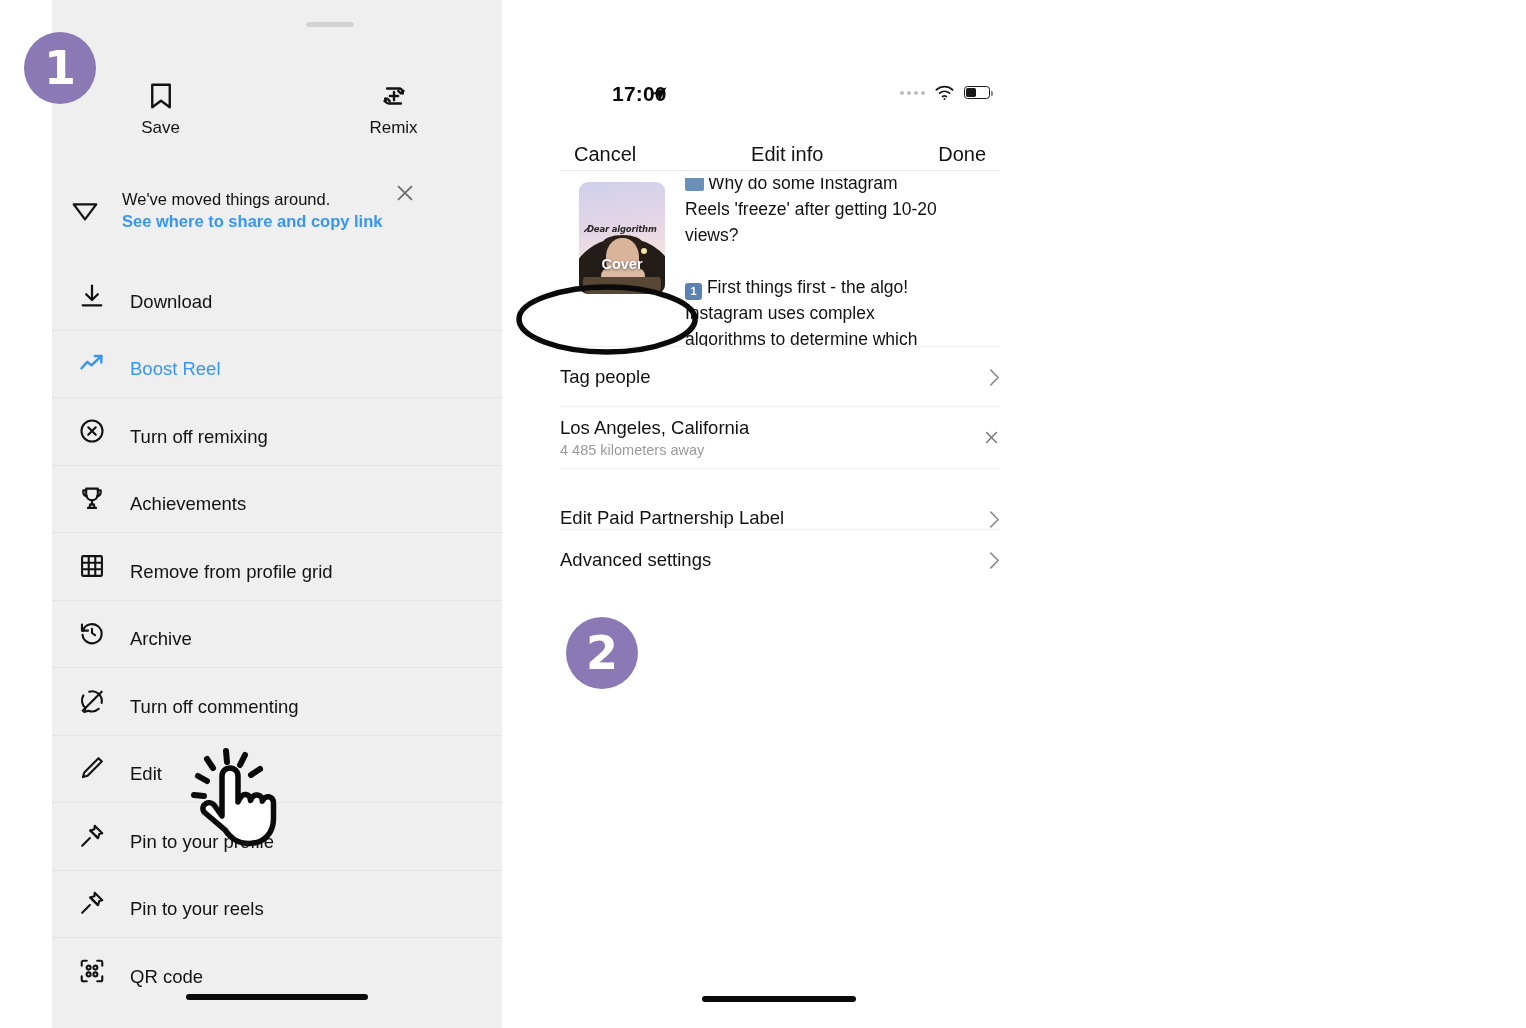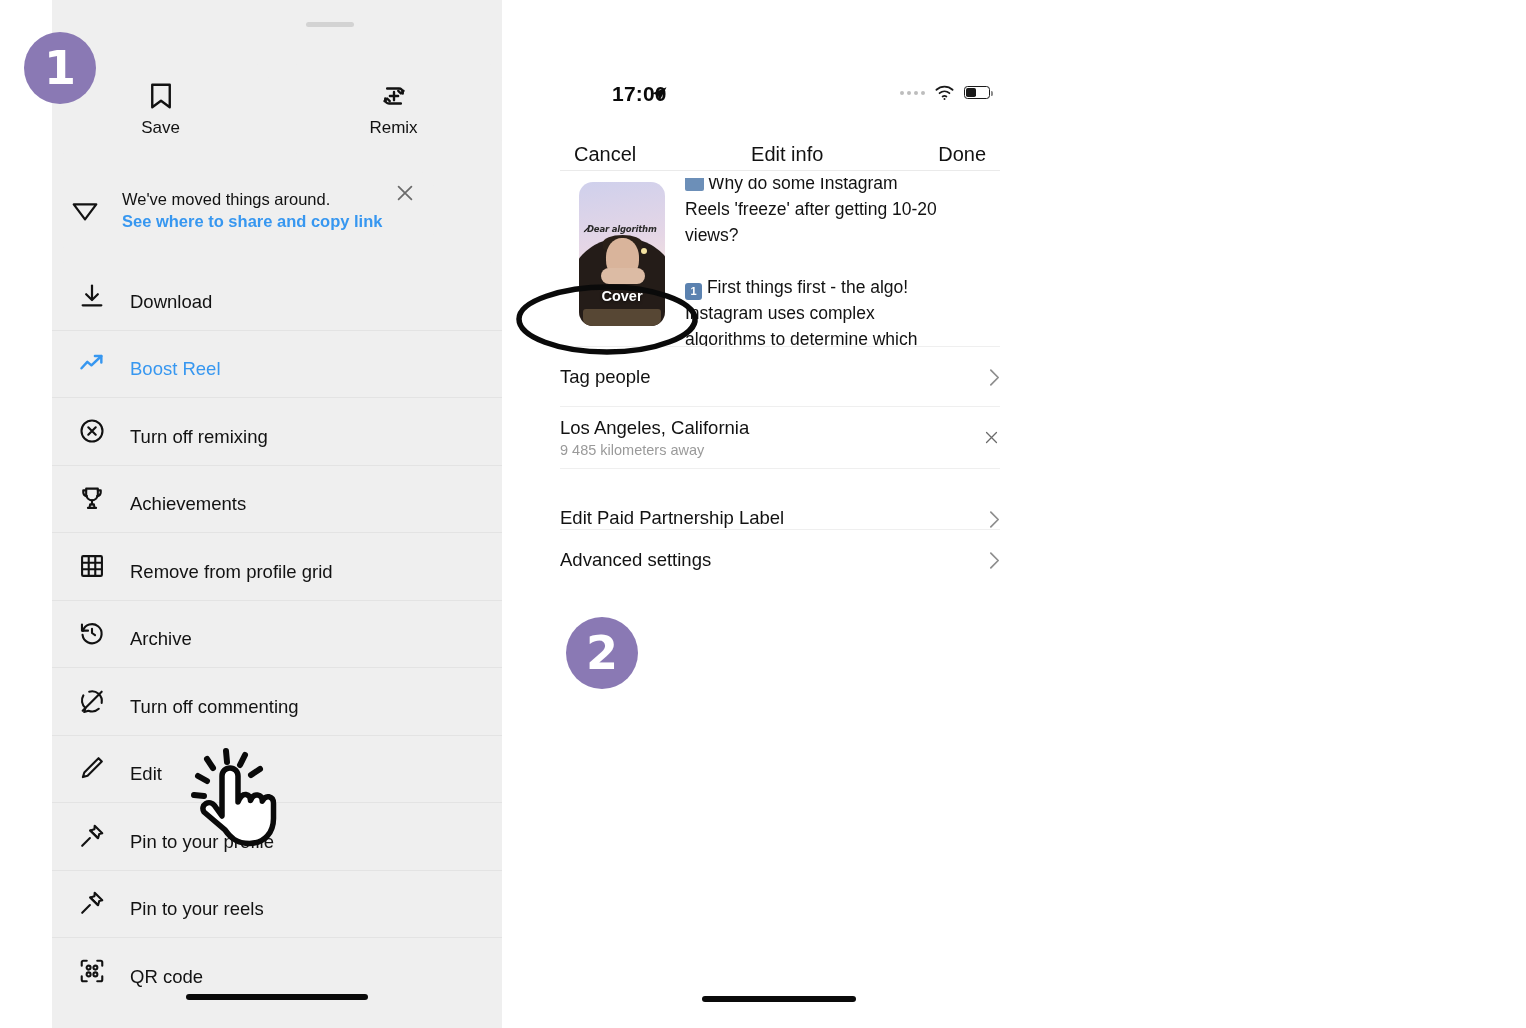--- a/index.html
+++ b/index.html
@@ -95,22 +95,22 @@
   #nav-cancel { font-size: 20px; color: #121212; }
   #nav-title { flex: 1; text-align: center; font-size: 20px; font-weight: normal; color: #121212; }
   #nav-done { font-size: 20px; color: #121212; }
   #nav-sep { position: absolute; left: 560px; top: 170px; width: 440px; height: 1px; background: #eaeaea; }
 
   #caption-block {
     position: absolute; left: 560px; top: 178px; width: 440px; height: 168px;
     display: flex; overflow: hidden;
   }
   #cover-thumb {
-    position: relative; width: 86px; height: 144px; margin-left: 19px; margin-top: 4px;
-    border-radius: 14px; overflow: hidden; flex: 0 0 86px;
+    position: relative; width: 86px; height: 112px; margin-left: 19px; margin-top: 4px;
+    border-radius: 9px; overflow: hidden; flex: 0 0 86px;
     background: linear-gradient(170deg, #cfd0ec 0%, #e5d6e6 42%, #f0dfe0 62%, #efe6df 100%);
     padding-left: 28px;
   }
   #cover-thumb .dear {
     position: absolute; left: 8px; top: 42px; font-size: 8.5px; font-style: italic;
     font-weight: bold; color: #2a2a2a; white-space: nowrap;
     font-family: "DejaVu Sans", sans-serif; letter-spacing: -.2px;
   }
   #cover-thumb .pen {
     position:absolute; left:3px; top:42px; width:10px; height:10px;
@@ -407,21 +407,21 @@
       <div class="ir-title">Tag people</div>
     </div>
     <svg class="chev" viewBox="0 0 12 20" fill="none" stroke="#8e8e8e" stroke-width="1.9" stroke-linecap="round" stroke-linejoin="round">
       <path d="M2 2l8 8-8 8"></path>
     </svg>
   </div>
 
   <div class="info-row" id="row-loc">
     <div class="ir-main">
       <div class="ir-title">Los Angeles, California</div>
-      <div class="ir-sub">9 485 kilometers away</div>
+      <div class="ir-sub">4 485 kilometers away</div>
     </div>
     <svg class="xmark" viewBox="0 0 24 24" fill="none" stroke="#6b6b6b" stroke-width="1.8" stroke-linecap="round">
       <path d="M5 5l14 14M19 5L5 19"></path>
     </svg>
   </div>
 
   <div class="info-row" id="row-paid">
     <div class="ir-main">
       <div class="ir-title">Edit Paid Partnership Label</div>
     </div>

